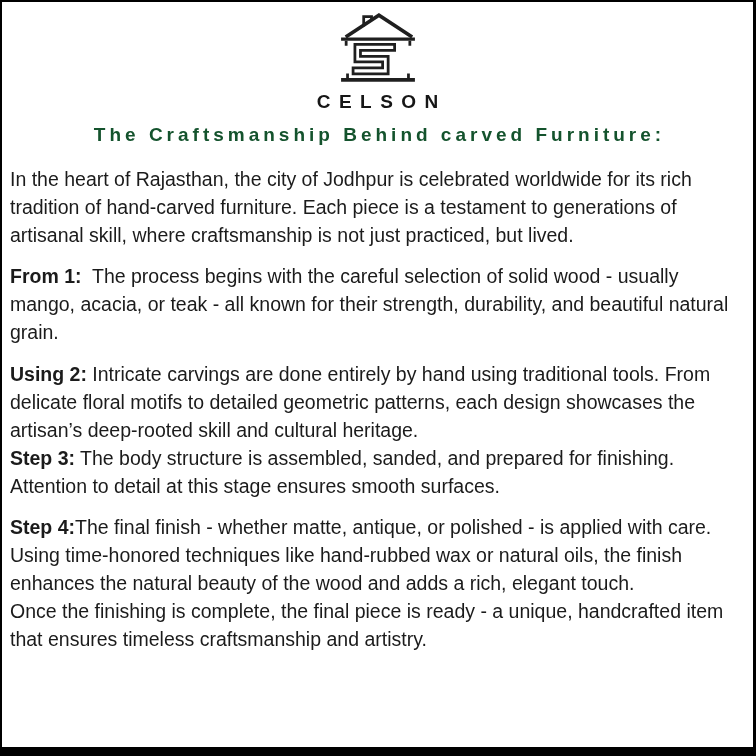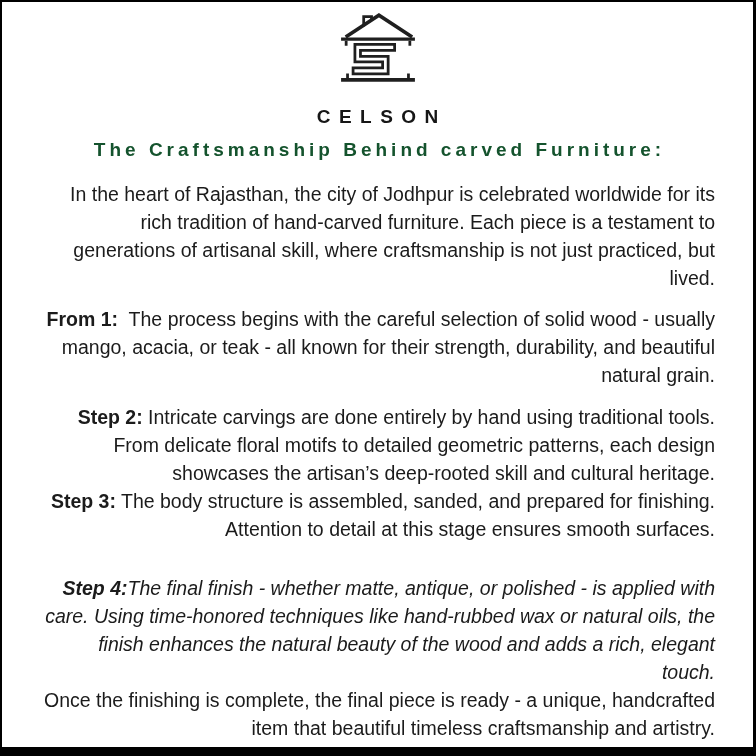--- a/index.html
+++ b/index.html
@@ -9,44 +9,44 @@
     border-width:2px 3px 9px 2px;
     background:#fff;
     font-family:"Liberation Sans",sans-serif;
     color:#1b1b1b;
     display:flex;flex-direction:column;align-items:center;
     overflow:hidden;
   }
   .logo-wrap{margin-top:6px;display:flex;justify-content:center;}
   .logo-wrap svg{display:block;}
   .brand{
-    margin-top:18px;
+    margin-top:3px;
     font-size:19px;font-weight:bold;
     letter-spacing:8.5px;text-indent:8.5px;
     color:#161616;
   }
   .heading{
     margin:11px 0 0;
     font-size:19px;font-weight:bold;
     letter-spacing:4px;text-indent:4px;
     color:#14532d;
     text-align:center;
   }
   .content{
     width:100%;box-sizing:border-box;
-    padding:0 38px;
-    text-align:right;
+    padding:0 8px;
+    text-align:left;
     font-size:19.5px;line-height:28px;
   }
   .content p{margin:0;}
   .intro{margin:19px 0 13px !important;}
   .step-1{margin:0 0 14px !important;}
   .step-2{margin:0 !important;}
-  .step-3{margin:0 0 31px !important;}
-  .step-4{margin:0 !important;font-style:italic;}
+  .step-3{margin:0 0 13px !important;}
+  .step-4{margin:0 !important;}
   .closing{margin:0 !important;}
   .step-label{font-weight:bold;}
 </style>
 </head>
 <body>
 
 <div class="page">
 
   <div class="logo-wrap">
     <span>
@@ -70,23 +70,23 @@
   <div class="brand">CELSON</div>
 
   <h1 class="heading">The Craftsmanship Behind carved Furniture:</h1>
 
   <div class="content">
 
     <p class="intro">In the heart of Rajasthan, the city of Jodhpur is celebrated worldwide for its rich tradition of hand-carved furniture. Each piece is a testament to generations of artisanal skill, where craftsmanship is not just practiced, but lived.</p>
 
     <p class="step-1"><span class="step-label">From 1:</span><span>&nbsp; The process begins with the careful selection of solid wood - usually mango, acacia, or teak - all known for their strength, durability, and beautiful natural grain.</span></p>
 
-    <p class="step-2"><span class="step-label">Step 2:</span><span> Intricate carvings are done entirely by hand using traditional tools. From delicate floral motifs to detailed geometric patterns, each design showcases the artisan’s deep-rooted skill and cultural heritage.</span></p>
+    <p class="step-2"><span class="step-label">Using 2:</span><span> Intricate carvings are done entirely by hand using traditional tools. From delicate floral motifs to detailed geometric patterns, each design showcases the artisan’s deep-rooted skill and cultural heritage.</span></p>
 
     <p class="step-3"><span class="step-label">Step 3:</span><span> The body structure is assembled, sanded, and prepared for finishing. Attention to detail at this stage ensures smooth surfaces.</span></p>
 
     <p class="step-4"><span class="step-label">Step 4:</span><span>The final finish - whether matte, antique, or polished - is applied with care. Using time-honored techniques like hand-rubbed wax or natural oils, the finish enhances the natural beauty of the wood and adds a rich, elegant touch.</span></p>
 
-    <p class="closing">Once the finishing is complete, the final piece is ready - a unique, handcrafted item that beautiful timeless craftsmanship and artistry.</p>
+    <p class="closing">Once the finishing is complete, the final piece is ready - a unique, handcrafted item that ensures timeless craftsmanship and artistry.</p>
 
   </div>
 
 </div>
 
 </body></html>

